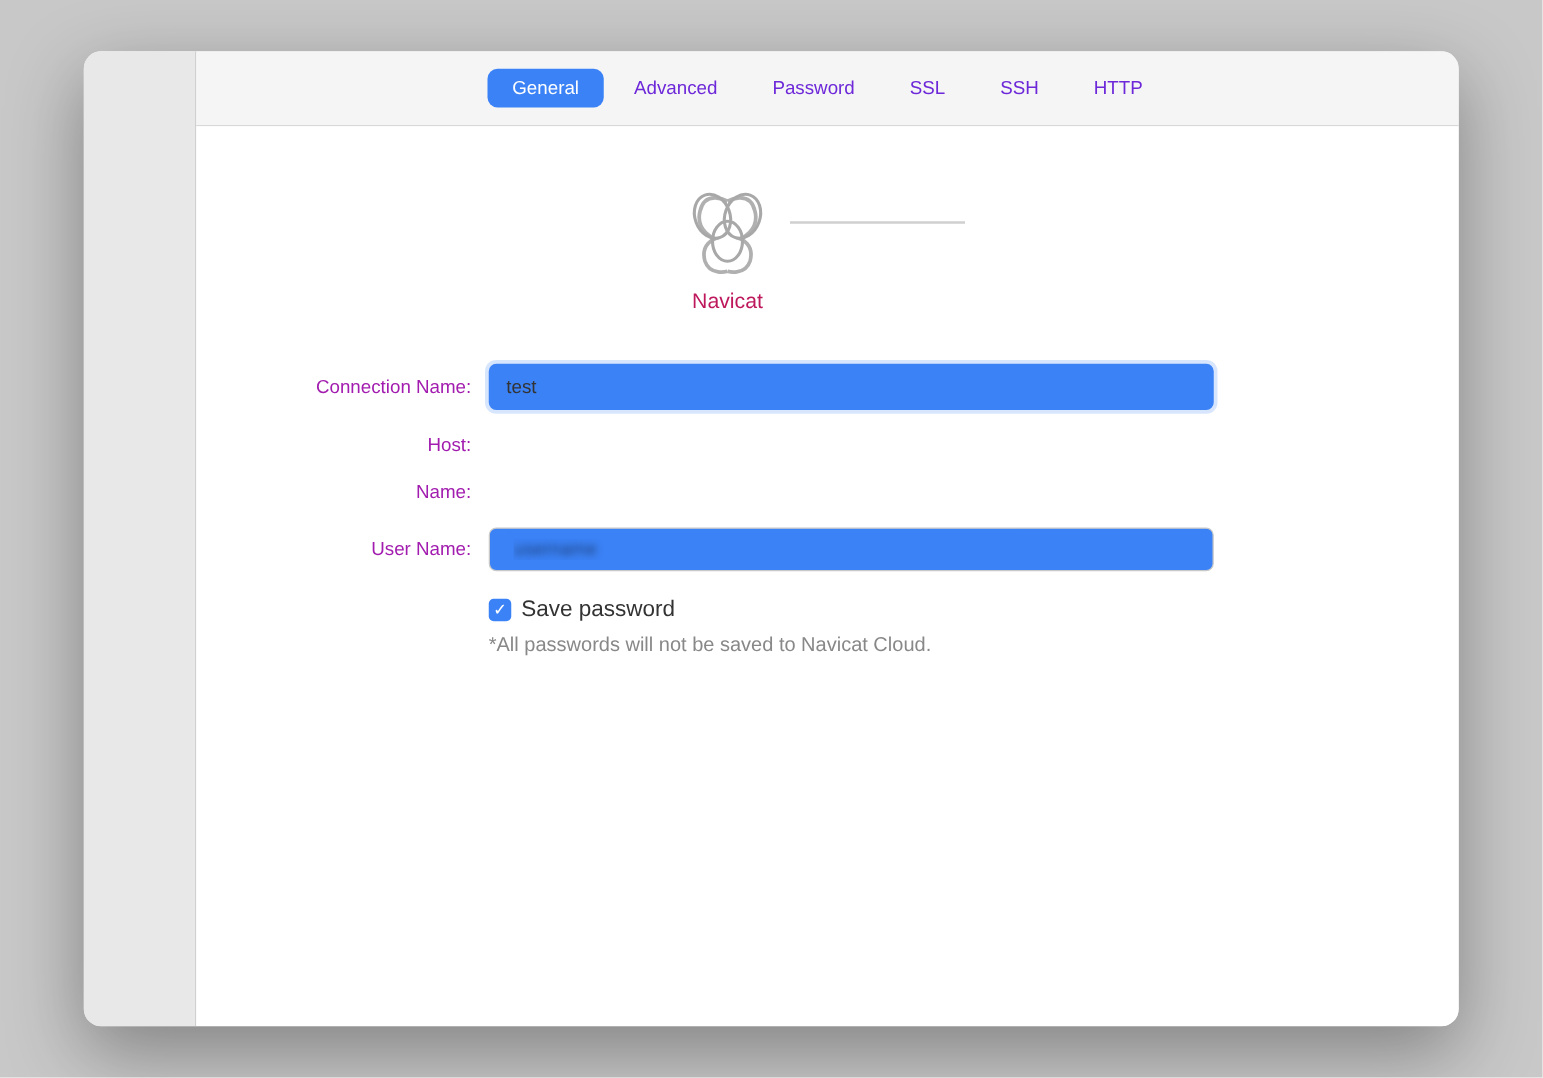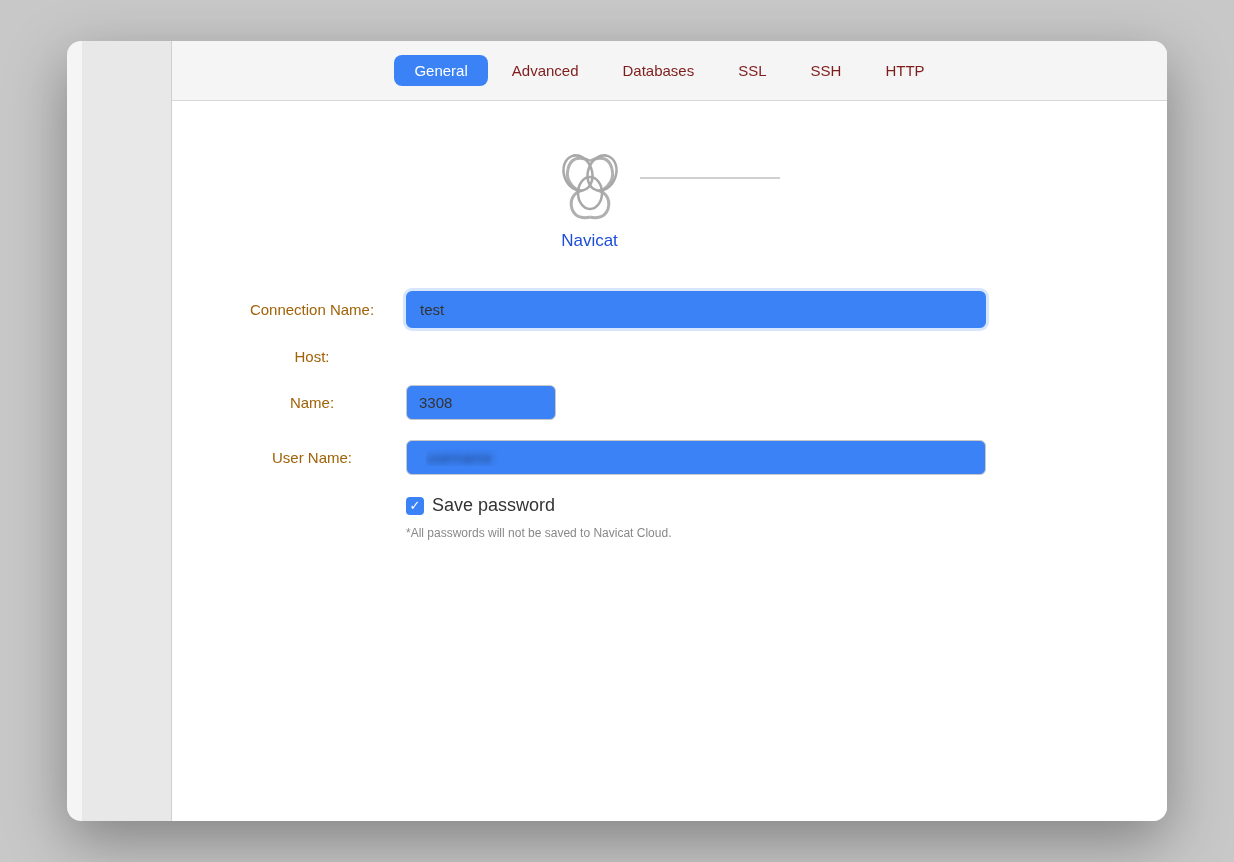--- a/index.html
+++ b/index.html
@@ -20,21 +20,20 @@
       box-shadow: 0 20px 60px rgba(0,0,0,0.35);
       overflow: hidden;
       display: flex;
       flex-direction: column;
     }
 
     
     .window-body {
       display: flex;
       flex-direction: row;
-      margin-left: 15px;
     }
 
     .sidebar {
       width: 90px;
       background: #e8e8e8;
       min-height: 780px;
       border-right: 1px solid #d0d0d0;
     }
 
     .main-content {
@@ -53,21 +52,21 @@
       background: #f5f5f5;
       border-bottom: 1px solid #d8d8d8;
       padding-bottom: 14px;
     }
 
     .tab {
       padding: 7px 20px;
       border-radius: 8px;
       font-size: 15px;
       cursor: pointer;
-      color: #7f1d1d;
+      color: #6d28d9;
       background: transparent;
       border: none;
       outline: none;
       font-family: inherit;
     }
 
     .tab.active {
       background: #3b82f6;
       color: #fff;
       font-weight: 500;
@@ -92,21 +91,21 @@
 
     .icon-block {
       display: flex;
       flex-direction: column;
       align-items: center;
       gap: 10px;
     }
 
     .icon-label {
       font-size: 17px;
-      color: #1d4ed8;
+      color: #be185d;
     }
 
     .connector-line {
       width: 140px;
       height: 2px;
       background: #d0d0d0;
       margin: 0 10px;
       margin-bottom: 36px;
     }
 
@@ -129,22 +128,22 @@
     }
 
     .form-row {
       display: flex;
       align-items: center;
       margin-bottom: 20px;
     }
 
     .form-label {
       font-size: 15px;
-      color: #a16207;
-      text-align: center;
+      color: #a21caf;
+      text-align: right;
       min-width: 160px;
       margin-right: 14px;
     }
 
     .form-input {
       flex: 1;
       max-width: 580px;
       padding: 8px 12px;
       border: 1px solid #c8c8c8;
       border-radius: 6px;
@@ -197,36 +196,36 @@
       line-height: 1;
     }
 
     .save-password-label {
       font-size: 18px;
       color: #333;
     }
 
     .note-text {
       margin-left: 174px;
-      font-size: 12px;
+      font-size: 16px;
       color: #888;
     }
   </style>
 </head>
 <body>
 
 <div class="window">
   <div class="window-body">
     <div class="sidebar"></div>
     <div class="main-content">
 
       <div class="tab-bar">
         <button class="tab active">General</button>
         <button class="tab">Advanced</button>
-        <button class="tab">Databases</button>
+        <button class="tab">Password</button>
         <button class="tab">SSL</button>
         <button class="tab">SSH</button>
         <button class="tab">HTTP</button>
       </div>
 
       <div class="content-area">
 
         <div class="icons-section">
           <div class="icon-block">
 
@@ -250,21 +249,20 @@
             <label class="form-label">Connection Name:</label>
             <input class="form-input focused" type="text" value="test" style="">
           </div>
 
           <div class="form-row">
             <label class="form-label">Host:</label>
           </div>
 
           <div class="form-row">
             <label class="form-label">Name:</label>
-            <input class="form-input port-input" type="text" value="3308" style="">
           </div>
 
           <div class="form-row">
             <label class="form-label">User Name:</label>
             <input class="form-input blurred-text" type="text" value="username" style="">
           </div>
 
 
           <div class="save-password-row">
             <div class="checkbox-custom">

